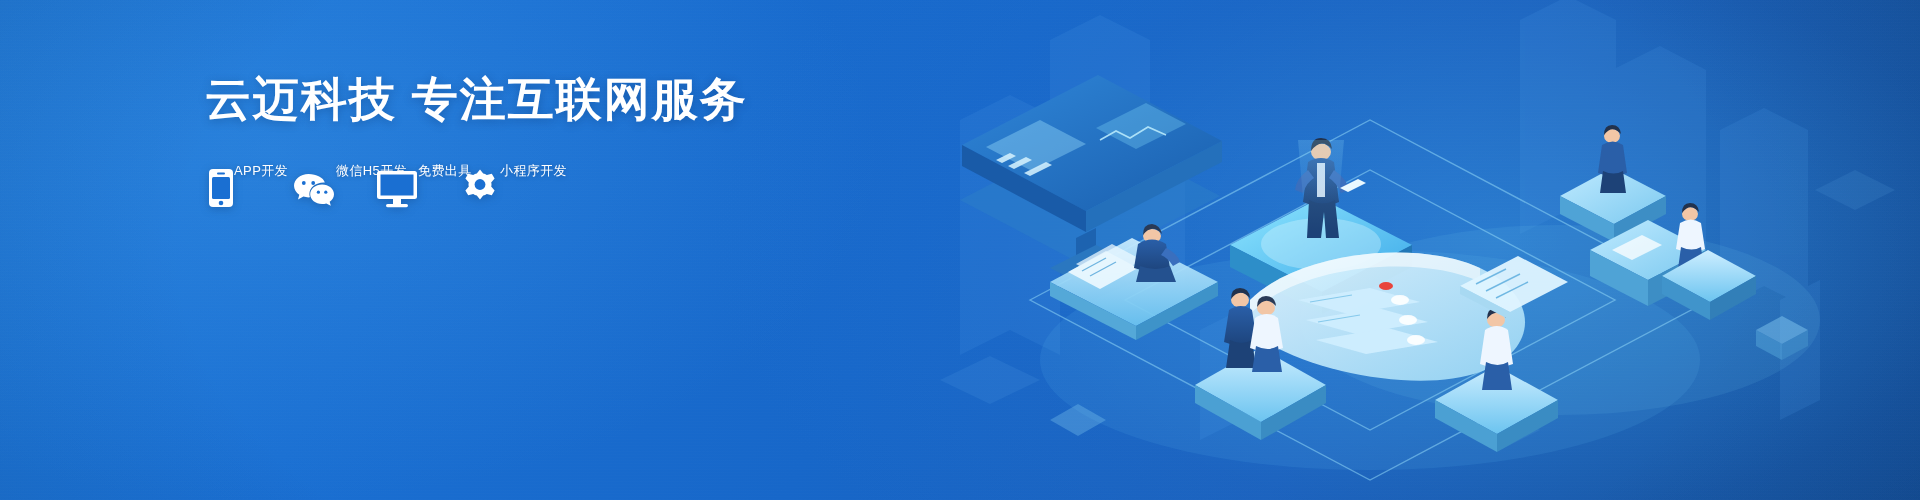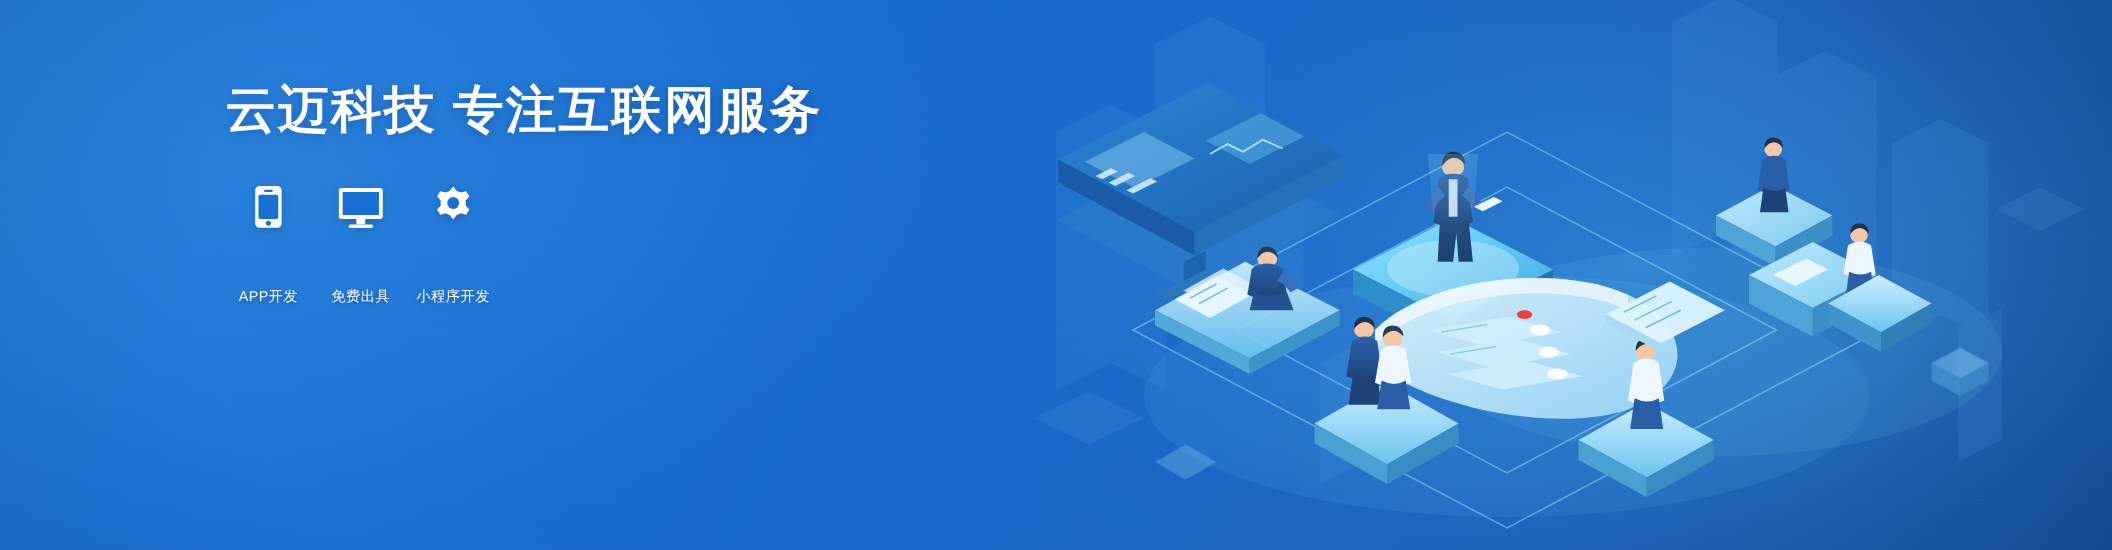--- a/index.html
+++ b/index.html
@@ -39,22 +39,22 @@
   .sub{
     margin-top:26px; color:#eaf4ff; font-size:20.5px; line-height:1.72;
     letter-spacing:.6px; font-weight:400;
     text-shadow:0 1px 5px rgba(6,40,90,.28);
   }
   .sub div{ white-space:nowrap; }
 
   
   .services{ display:flex; margin-top:36px; margin-left:3px; }
   .svc{
-    display:flex; flex-direction:column; align-items:center;
-    width:72px; margin-right:12px; cursor:pointer;gap:40px;
+    display:flex; 
+    width:72px; margin-right:12px; cursor:pointer;
   }
   .svc .ic{
     height:46px; display:flex; align-items:flex-end; justify-content:center;
     margin-bottom:13px;
   }
   .svc .ic svg{ display:block; filter:drop-shadow(0 2px 4px rgba(5,35,80,.25)); }
   .svc .lbl{
     color:#ffffff; font-size:13px; white-space:nowrap; letter-spacing:.4px;
     text-shadow:0 1px 4px rgba(6,40,90,.35);
   }
@@ -317,20 +317,33 @@
             <rect x="1" y="1" width="24" height="38" rx="4" fill="#ffffff"></rect>
             <rect x="9" y="4.5" width="8" height="2" rx="1" fill="#1a6fd2"></rect>
             <rect x="4" y="9" width="18" height="22" rx="1.5" fill="#1a6fd2"></rect>
             <circle cx="13" cy="35" r="2.3" fill="#1a6fd2"></circle>
           </svg>
         </span>
         <span class="lbl">APP开发</span>
       </div>
 
 
+      <div class="svc">
+        <span class="ic">
+          <svg width="44" height="38" viewBox="0 0 44 38">
+            <path d="M16.5 4C8.5 4 2 9.3 2 15.8c0 3.6 2.1 6.8 5.3 8.9L6 29.5l5.4-2.9c1.6 0.5 3.3 0.8 5.1 0.8 0.5 0 1 0 1.5-0.1-0.4-1-0.6-2.1-0.6-3.2C17.4 17.6 23.8 12.5 31.6 12.5c0.4 0 0.8 0 1.2 0.1C31.4 7.5 24.6 4 16.5 4z" fill="#ffffff"></path>
+            <circle cx="11.8" cy="13" r="1.9" fill="#1a6fd2"></circle>
+            <circle cx="21.2" cy="13" r="1.9" fill="#1a6fd2"></circle>
+            <path d="M42 24.2c0-5.4-5.3-9.8-11.9-9.8S18.2 18.8 18.2 24.2 23.5 34 30.1 34c1.5 0 2.9-0.2 4.2-0.6l4.5 2.4-1.1-4.1c2.6-1.8 4.3-4.4 4.3-7.5z" fill="#ffffff"></path>
+            <circle cx="26.4" cy="22.2" r="1.6" fill="#1a6fd2"></circle>
+            <circle cx="33.8" cy="22.2" r="1.6" fill="#1a6fd2"></circle>
+          </svg>
+        </span>
+        <span class="lbl">微信H5开发</span>
+      </div>
 
       <div class="svc">
         <span class="ic">
           <svg width="42" height="38" viewBox="0 0 42 38">
             <rect x="1" y="1" width="40" height="28" rx="2.5" fill="#ffffff"></rect>
             <rect x="4.5" y="4.5" width="33" height="21" fill="#1a6fd2"></rect>
             <rect x="17" y="29" width="8" height="5" fill="#ffffff"></rect>
             <rect x="10" y="34" width="22" height="3.2" rx="1.6" fill="#ffffff"></rect>
           </svg>
         </span>

